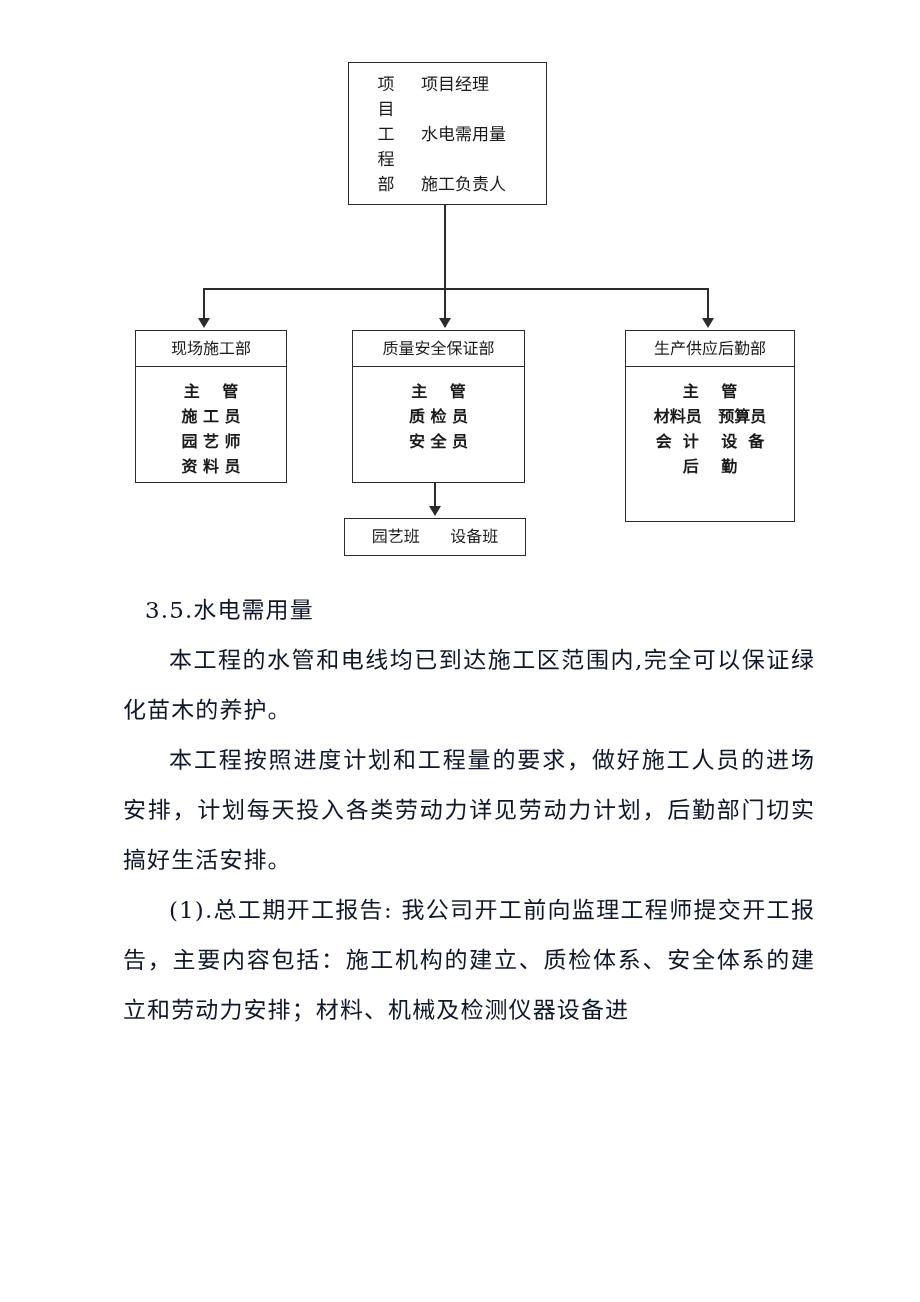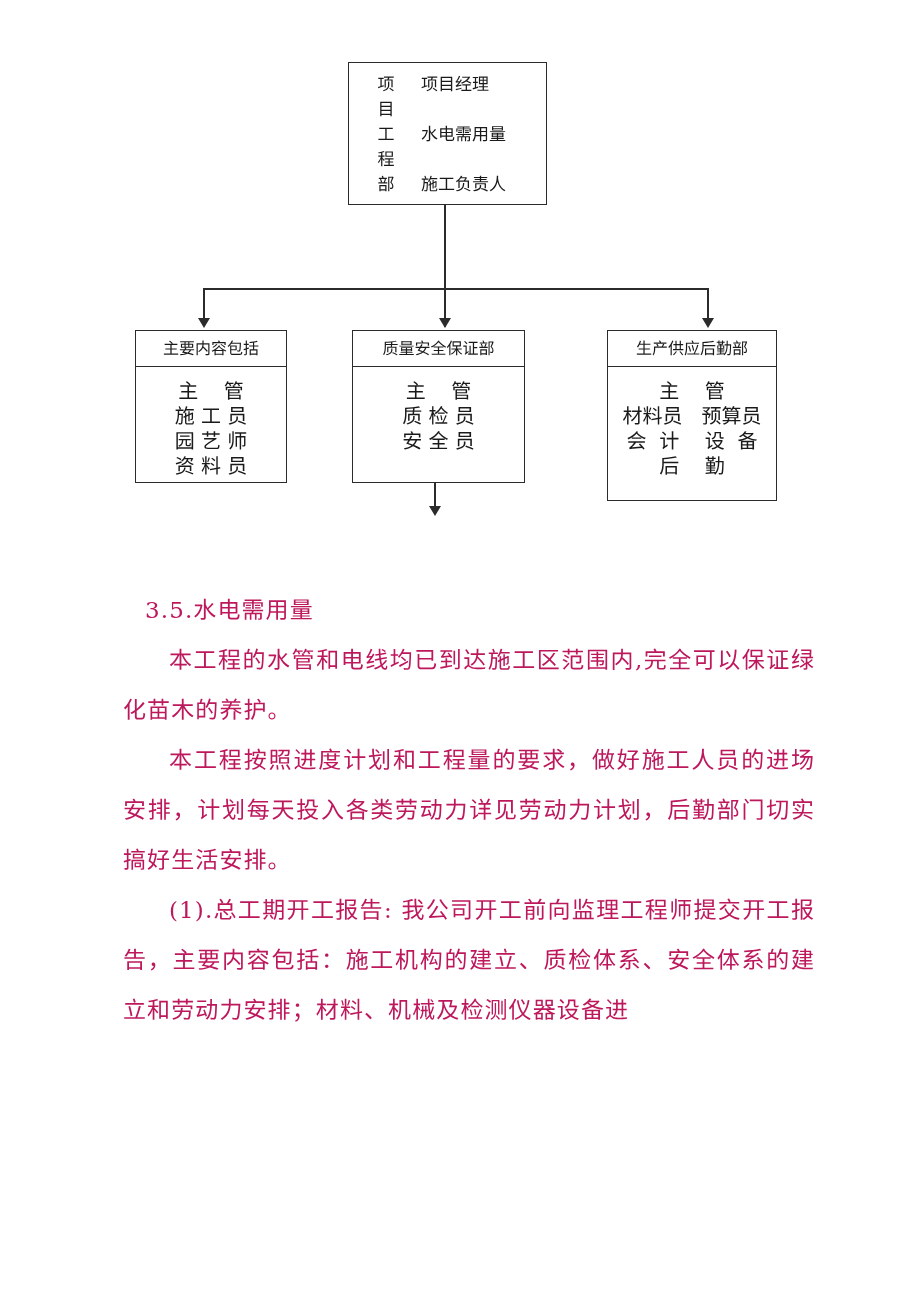--- a/index.html
+++ b/index.html
@@ -81,28 +81,29 @@
     line-height: 35px;
     text-align: center;
     font-size: 16px;
     border-bottom: 1px solid #2b2b2b;
     white-space: nowrap;
   }
   .dept .dept-body {
     box-sizing: border-box;
     padding-top: 12px;
     text-align: center;
-    font-size: 20px;
+    font-size: 16px;
     line-height: 25px;
+    font-weight: bold;
   }
   .dept .dept-body .row { white-space: pre; }
 
   #dept-1 { left: 135px; top: 330px; width: 152px; height: 153px; }
   #dept-2 { left: 352px; top: 330px; width: 173px; height: 153px; }
-  #dept-3 { left: 607px; top: 330px; width: 170px; height: 171px; }
+  #dept-3 { left: 625px; top: 330px; width: 170px; height: 192px; }
 
   
   #node-teams {
     left: 344px;
     top: 518px;
     width: 182px;
     height: 38px;
   }
   #node-teams .teams-inner {
     text-align: center;
@@ -148,21 +149,21 @@
     top: 585px;
     width: 920px;
     font-family: "DejaVu Serif", "Liberation Serif", serif;
   }
   p {
     margin: 0;
     padding: 0;
     font-size: 23px;
     line-height: 50px;
     letter-spacing: 1.1px;
-    color: #be185d;
+    color: #0f172a;
     padding-left: 123px;
     padding-right: 105px;
     text-align: justify;
     text-justify: inter-character;
   }
   p.indent2  { text-indent: 46px; }
   p.noindent { text-indent: 0; }
   p.heading  { text-indent: 22px; }
 </style>
 </head>
@@ -194,21 +195,21 @@
     <div class="line vline" id="trunk"></div>
     <div class="line hline" id="bus"></div>
     <div class="line vline" id="drop-left"></div>
     <div class="line vline" id="drop-mid"></div>
     <div class="line vline" id="drop-right"></div>
     <div class="arrowhead" id="arrow-left"></div>
     <div class="arrowhead" id="arrow-mid"></div>
     <div class="arrowhead" id="arrow-right"></div>
 
     <div class="dept" id="dept-1">
-      <div class="dept-title">主要内容包括</div>
+      <div class="dept-title">现场施工部</div>
       <div class="dept-body">
         <div class="row">主    管</div>
         <div class="row">施 工 员</div>
         <div class="row">园 艺 师</div>
         <div class="row">资 料 员</div>
       </div>
     </div>
 
     <div class="dept" id="dept-2">
       <div class="dept-title">质量安全保证部</div>
@@ -225,20 +226,23 @@
         <div class="row">主    管</div>
         <div class="row">材料员   预算员</div>
         <div class="row">会  计    设  备</div>
         <div class="row">后    勤</div>
       </div>
     </div>
 
     <div class="line vline" id="trunk2"></div>
     <div class="arrowhead" id="arrow-teams"></div>
 
+    <div class="node" id="node-teams">
+      <div class="teams-inner">园艺班      设备班</div>
+    </div>
 
   </div>
 
   <div class="doc-body">
     <p class="heading">3.5.水电需用量</p>
     <p class="indent2">本工程的水管和电线均已到达施工区范围内,完全可以保证绿化苗木的养护。</p>
     <p class="indent2">本工程按照进度计划和工程量的要求，做好施工人员的进场安排，计划每天投入各类劳动力详见劳动力计划，后勤部门切实搞好生活安排。</p>
     <p class="indent2">(1).总工期开工报告: 我公司开工前向监理工程师提交开工报告，主要内容包括：施工机构的建立、质检体系、安全体系的建立和劳动力安排；材料、机械及检测仪器设备进</p>
   </div>
 

